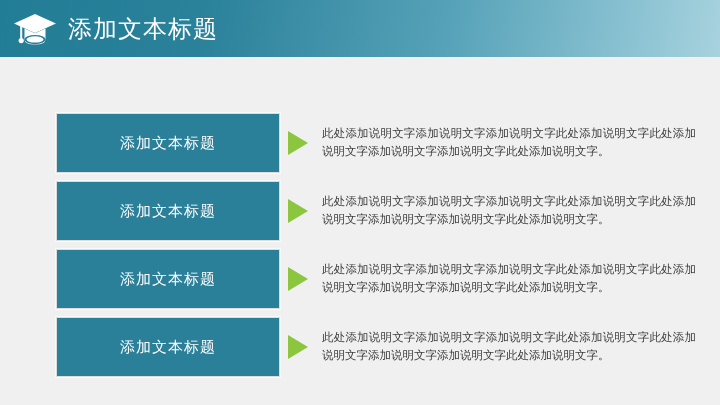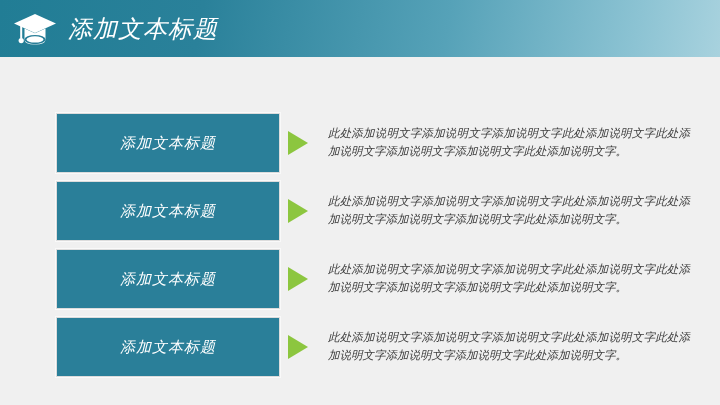--- a/index.html
+++ b/index.html
@@ -11,21 +11,20 @@
     height: 405px;
     background: #f0f0f0;
     font-family: "Liberation Sans", "DejaVu Sans", sans-serif;
     overflow: hidden;
   }
   .slide {
     position: relative;
     width: 720px;
     height: 405px;
     background: #f0f0f0;
-    font-style: italic;
   }
 
   
   .header {
     position: absolute;
     left: 0;
     top: 0;
     width: 720px;
     height: 57px;
     background: linear-gradient(100deg, #217d95 0%, #2a819a 28%, #56a2b8 62%, #8cc3d3 88%, #a8d2de 100%);
@@ -117,21 +116,21 @@
     flex: 1 1 auto;
     display: flex;
     align-items: center;
     padding-right: 6px;
   }
   .desc-text {
     color: #3c3c3c;
     font-size: 11.5px;
     line-height: 1.55;
     text-align: justify;
-    margin: 12px;
+    margin: 6px;
   }
 </style>
 </head>
 <body>
 
 <div class="slide">
 
   <div class="header">
     <div class="header-left">
       <svg class="cap-icon" viewBox="0 0 46 40" aria-hidden="true">

